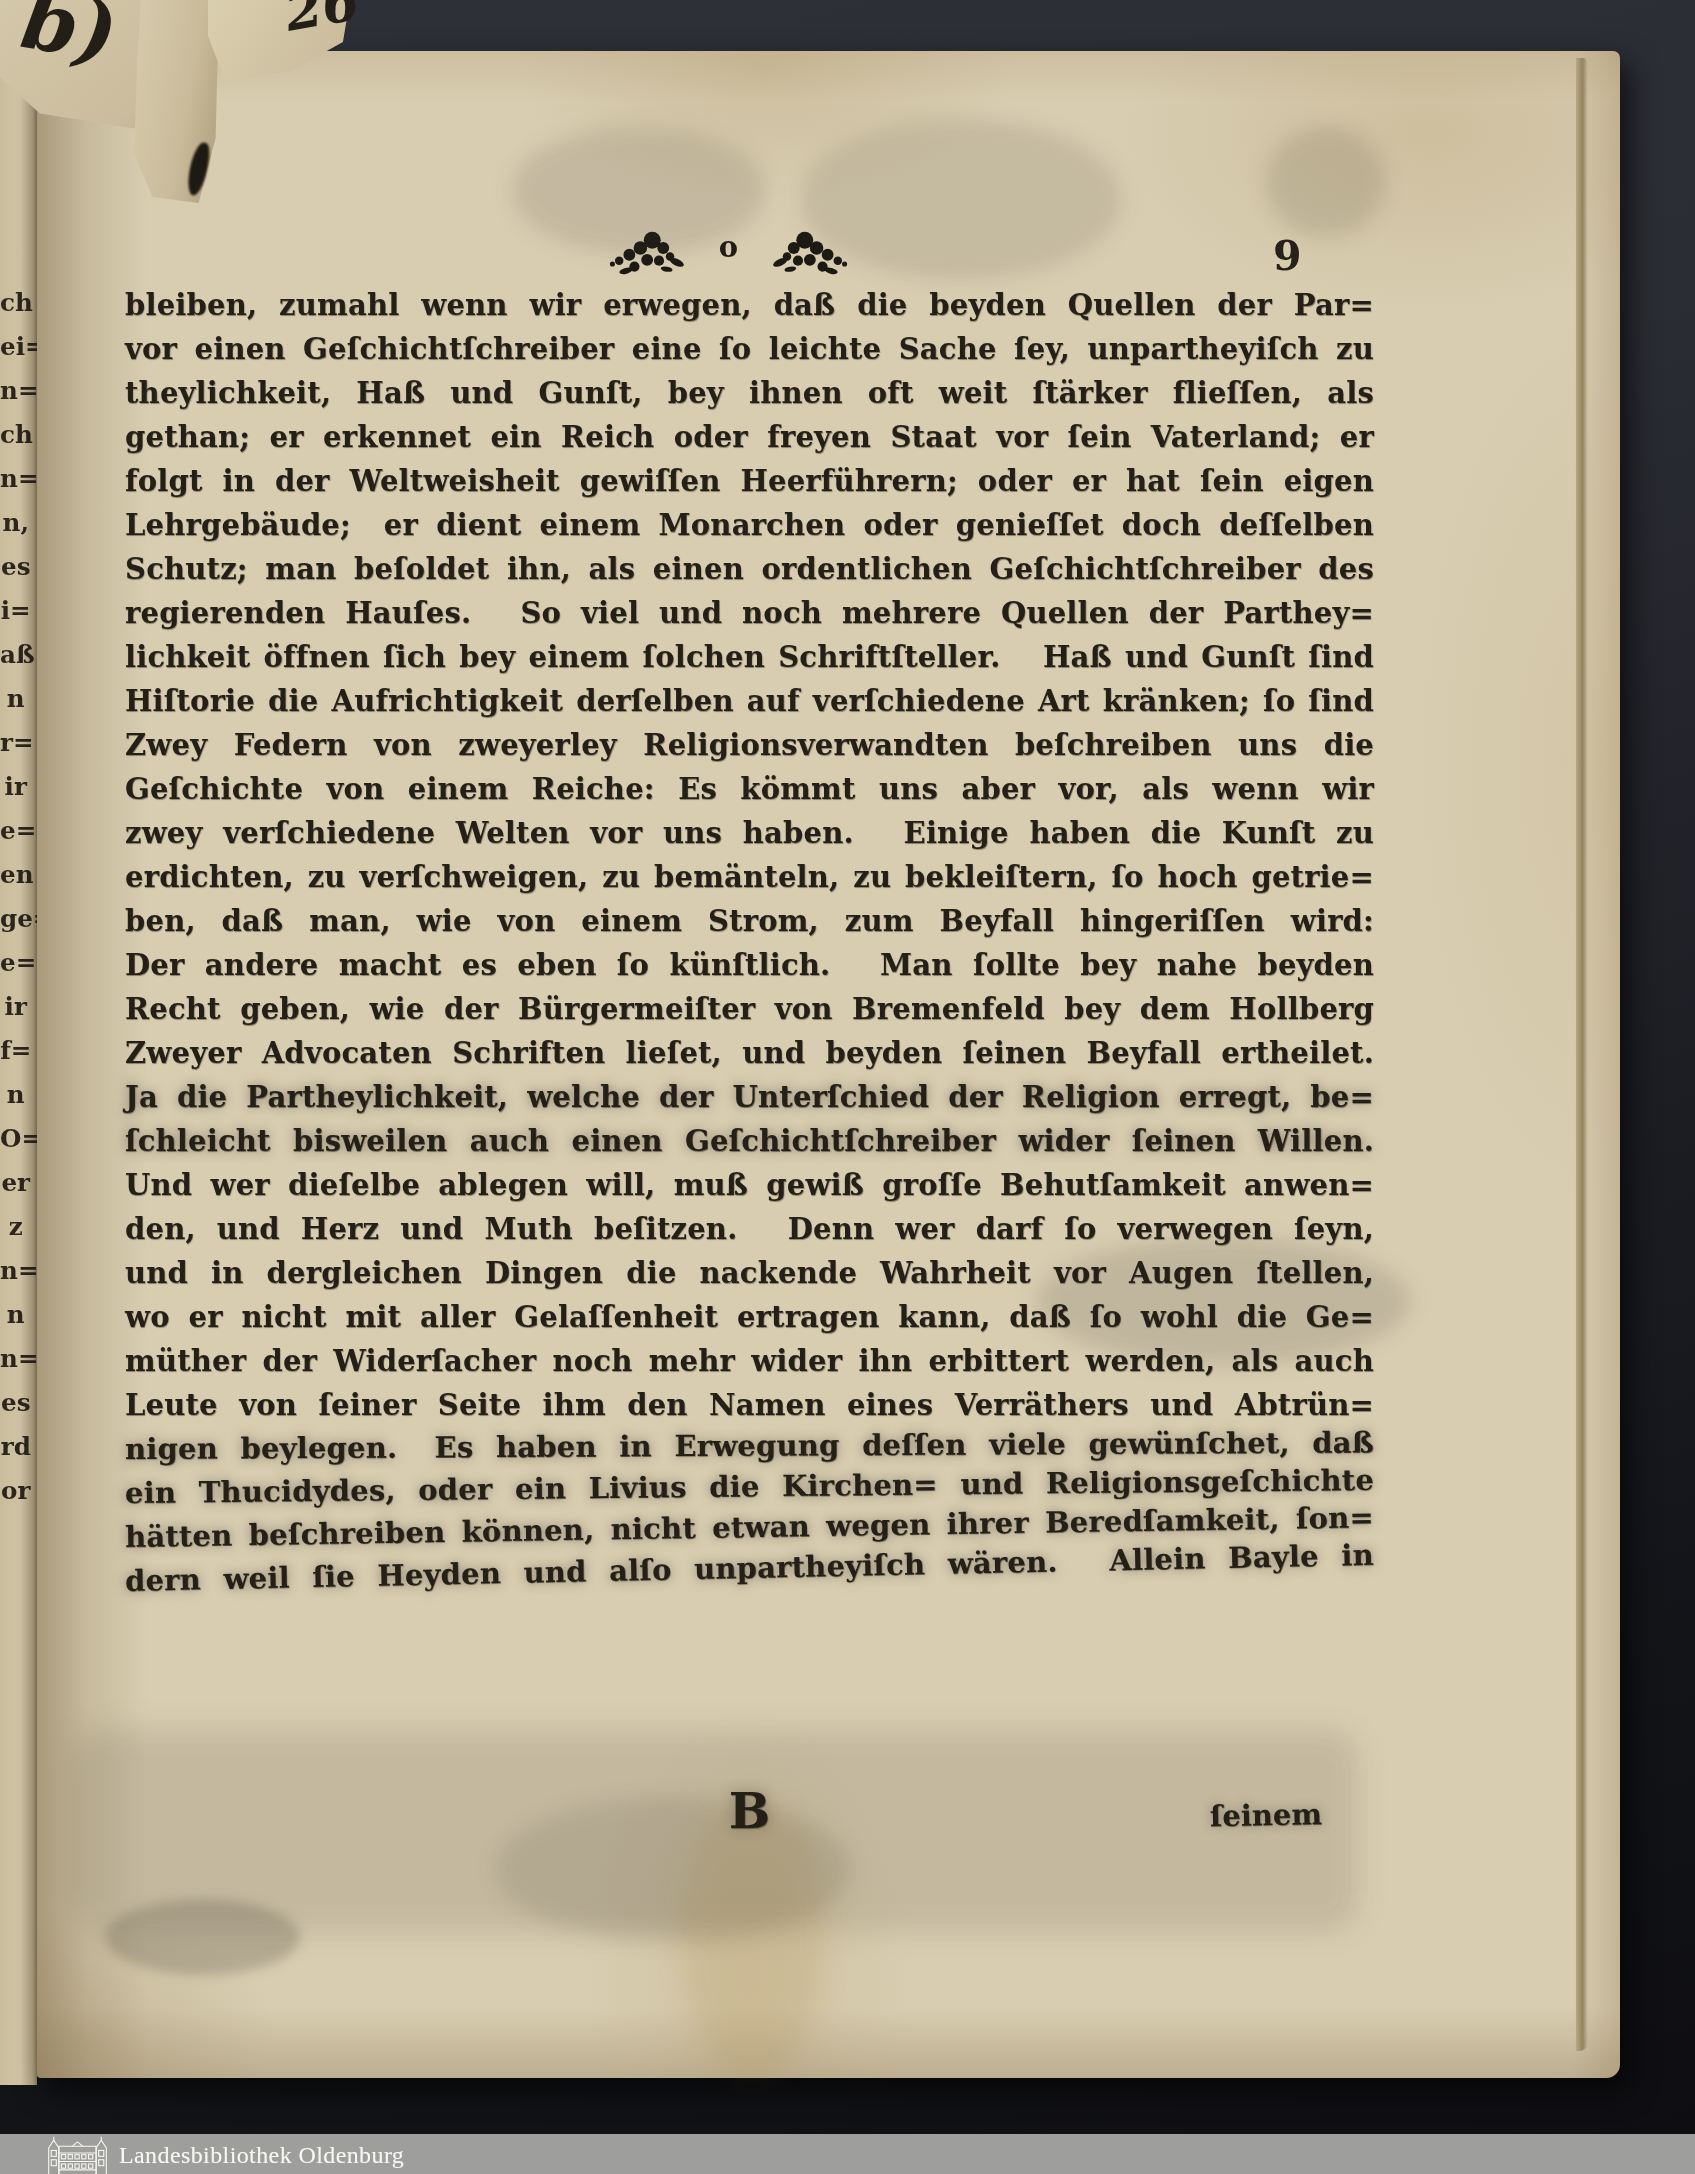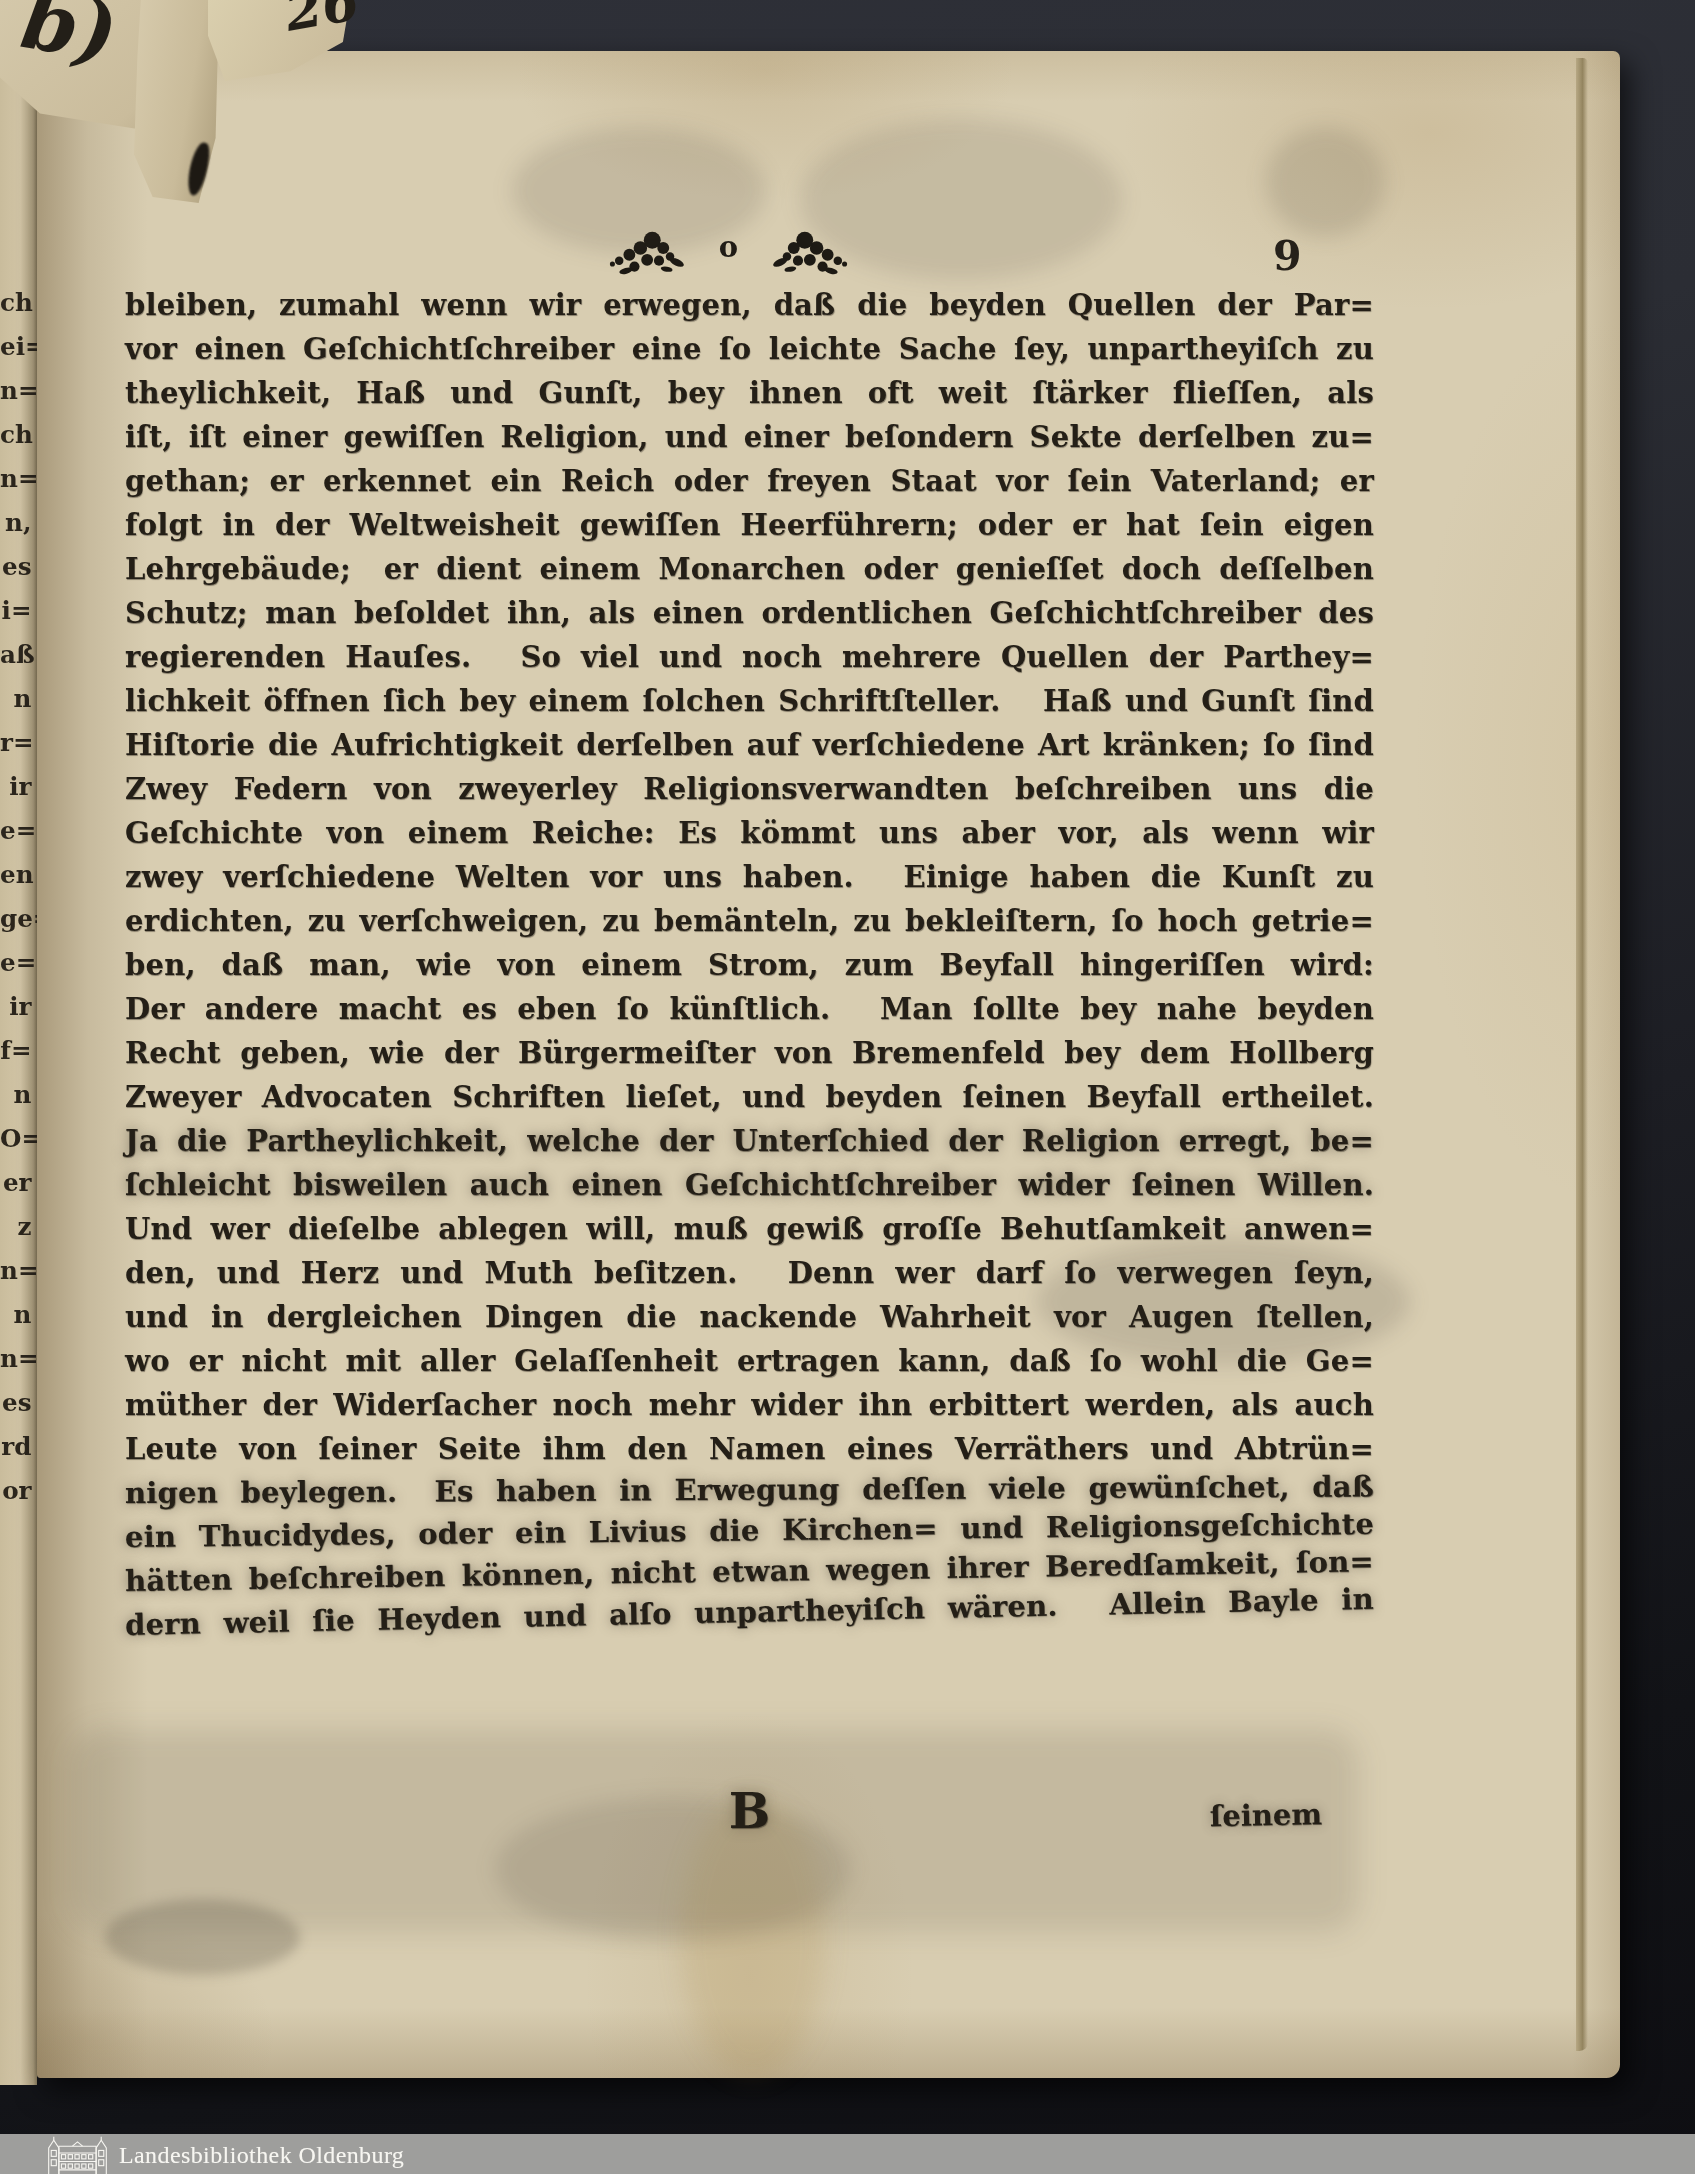--- a/index.html
+++ b/index.html
@@ -8,21 +8,21 @@
     background:linear-gradient(165deg,#2e3038 0%,#2b2d34 28%,#1d1e24 58%,#121317 82%,#0e0e12 100%);
     font-family:"DejaVu Serif",serif;
   }
   
   .sliver{
     position:absolute;left:0;top:49px;width:37px;height:2036px;z-index:1;
     background:linear-gradient(90deg,#c9bc9c 0%,#d2c5a6 55%,#b3a483 90%,#8f8162 100%);
   }
   .fragment-col{position:absolute;left:0;top:232px;width:34px;}
   .fragment-col .frag{
-    height:44px;line-height:44px;text-align:right;padding-right:2.5px;
+    height:44px;line-height:44px;text-align:center;padding-right:2.5px;
     font-size:24.6px;font-weight:700;color:#2c261d;
     font-family:"DejaVu Serif",serif;
   }
   
   .page{
     position:absolute;left:37px;top:51px;width:1583px;height:2027px;z-index:2;
     background:
       radial-gradient(356px 186px at 46% 1%, rgba(158,128,78,.20), transparent 70%),
       radial-gradient(441px 254px at 88% 4%, rgba(168,138,88,.22), transparent 70%),
       radial-gradient(254px 593px at 99% 35%, rgba(190,165,118,.18), transparent 75%),
@@ -223,21 +223,20 @@
         </g>
       </svg>
     </div>
     <div class="page-number">9</div>
   </div>
 
   <div class="text-block">
       <div class="line">bleiben, zumahl wenn wir erwegen, daß die beyden Quellen der Par=</div>
       <div class="line">vor einen Geſchichtſchreiber eine ſo leichte Sache ſey, unpartheyiſch zu</div>
       <div class="line">theylichkeit, Haß und Gunſt, bey ihnen oft weit ſtärker flieſſen, als</div>
-      <div class="line">iſt, iſt einer gewiſſen Religion, und einer beſondern Sekte derſelben zu=</div>
       <div class="line">gethan; er erkennet ein Reich oder freyen Staat vor ſein Vaterland; er</div>
       <div class="line">folgt in der Weltweisheit gewiſſen Heerführern; oder er hat ſein eigen</div>
       <div class="line">Lehrgebäude;  er dient einem Monarchen oder genieſſet doch deſſelben</div>
       <div class="line">Schutz; man beſoldet ihn, als einen ordentlichen Geſchichtſchreiber des</div>
       <div class="line">regierenden Hauſes.  So viel und noch mehrere Quellen der Parthey=</div>
       <div class="line">lichkeit öffnen ſich bey einem ſolchen Schriftſteller.  Haß und Gunſt ſind</div>
       <div class="line">Hiſtorie die Aufrichtigkeit derſelben auf verſchiedene Art kränken; ſo ſind</div>
       <div class="line">Zwey Federn von zweyerley Religionsverwandten beſchreiben uns die</div>
       <div class="line">Geſchichte von einem Reiche: Es kömmt uns aber vor, als wenn wir</div>
       <div class="line">zwey verſchiedene Welten vor uns haben.  Einige haben die Kunſt zu</div>

